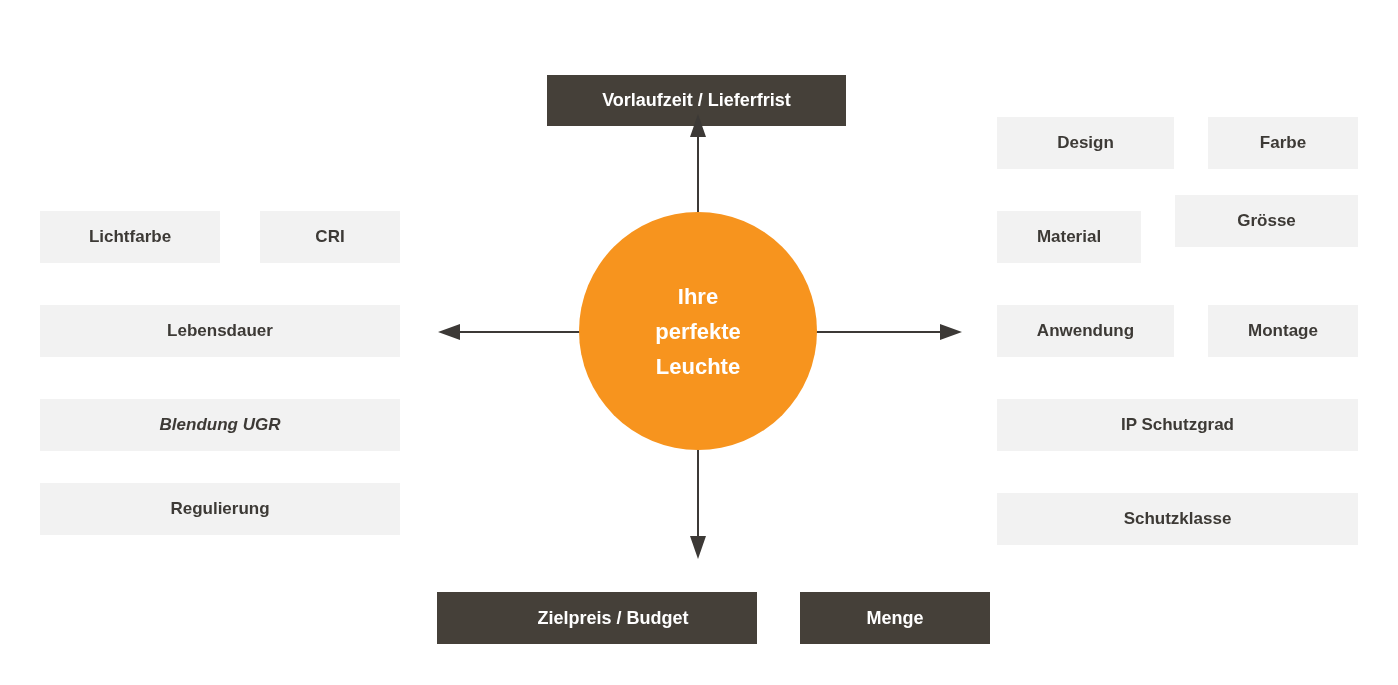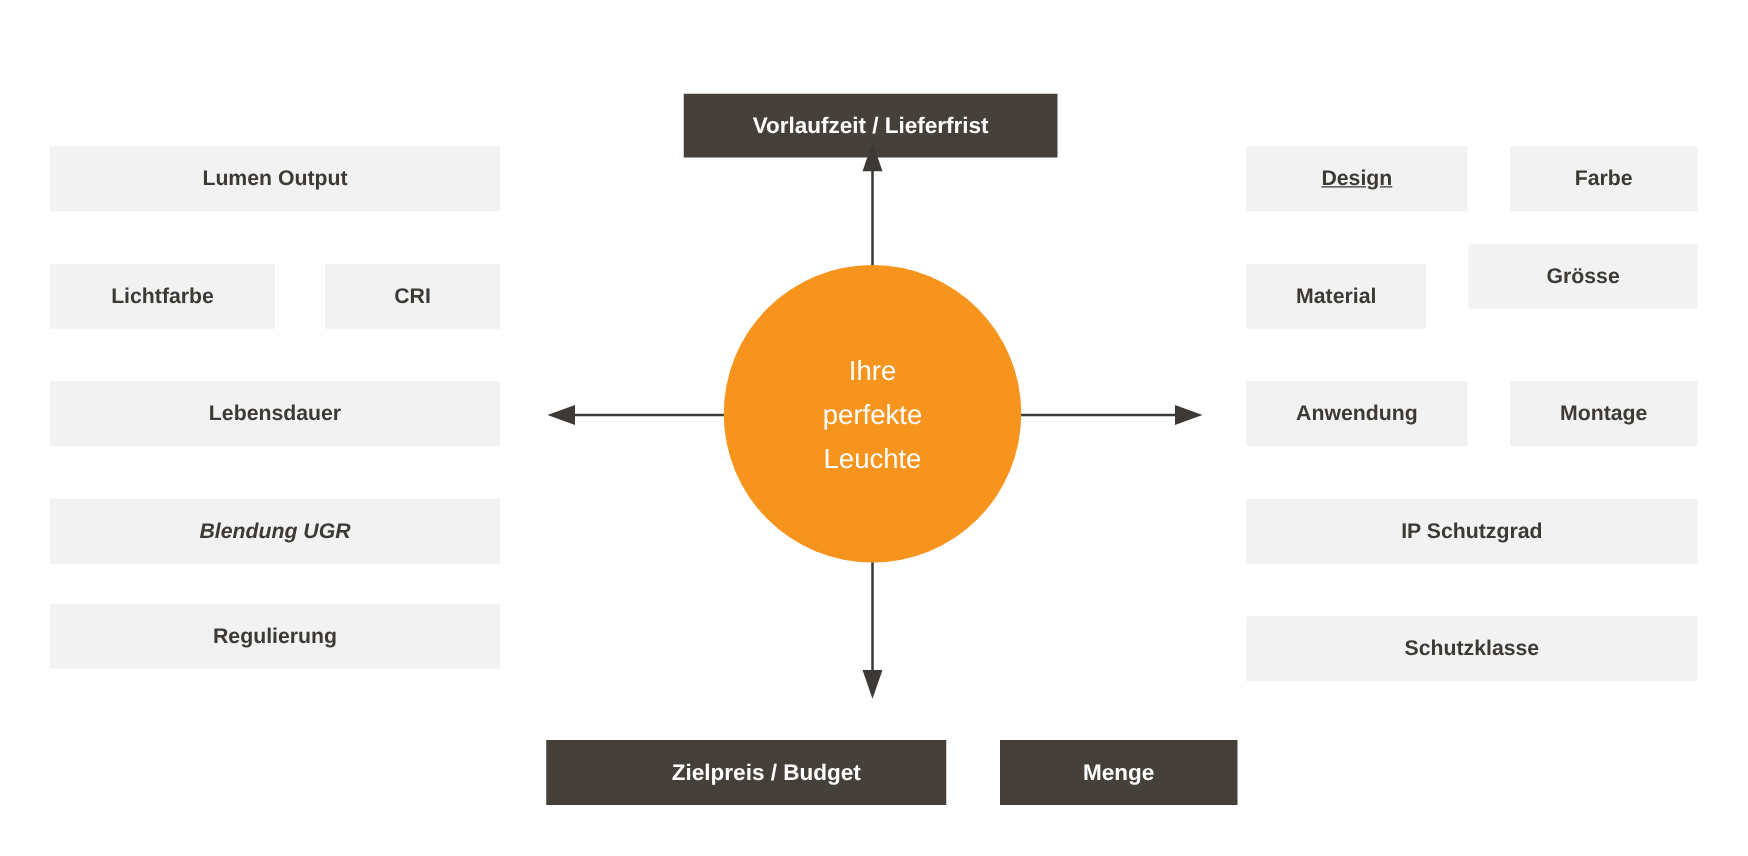--- a/index.html
+++ b/index.html
@@ -50,35 +50,35 @@
     position: absolute;
     left: 579px; top: 212px;
     width: 238px; height: 238px;
     border-radius: 50%;
     background: var(--circle-bg);
     color: var(--circle-text);
     display: flex;
     align-items: center;
     justify-content: center;
     text-align: center;
-    font-weight: 400;
+    font-weight: 700;
     font-size: 22px;
     line-height: 35px;
     white-space: pre-line;
     z-index: 2;
   }
   
   #box-top            { left: 547px; top: 36px;  width: 299px; height: 51px; margin-top: 39px; }
   #box-lumen-output   { left: 40px;  top: 117px; width: 360px; height: 52px; }
   #box-lichtfarbe     { left: 40px;  top: 211px; width: 180px; height: 52px; }
   #box-cri            { left: 260px; top: 211px; width: 140px; height: 52px; }
   #box-lebensdauer    { left: 40px;  top: 305px; width: 360px; height: 52px; }
   #box-blendung-ugr   { left: 40px;  top: 399px; width: 360px; height: 52px; font-style: italic; }
   #box-regulierung    { left: 40px;  top: 483px; width: 360px; height: 52px; }
-  #box-design         { left: 997px;  top: 117px; width: 177px; height: 52px; text-decoration: underline; }
+  #box-design         { left: 997px;  top: 117px; width: 177px; height: 52px; }
   #box-farbe          { left: 1208px; top: 117px; width: 150px; height: 52px; text-align: center; }
   #box-material       { left: 997px;  top: 211px; width: 144px; height: 52px; }
   #box-groesse        { left: 1175px; top: 195px; width: 183px; height: 52px; }
   #box-anwendung      { left: 997px;  top: 305px; width: 177px; height: 52px; }
   #box-montage        { left: 1208px; top: 305px; width: 150px; height: 52px; }
   #box-ip-schutzgrad  { left: 997px;  top: 399px; width: 361px; height: 52px; }
   #box-schutzklasse   { left: 997px;  top: 493px; width: 361px; height: 52px; }
   #box-zielpreis      { left: 437px; top: 592px; width: 320px; height: 52px; padding-left: 32px; }
   #box-menge          { left: 800px; top: 592px; width: 190px; height: 52px; }
 </style>
@@ -103,21 +103,20 @@
       <polygon points="698,559 690,536 706,536" fill="var(--arrow-color)"></polygon>
     </g>
   </svg>
 
   <div id="center-circle">Ihre
 perfekte
 Leuchte</div>
 
   <div class="box box-dark" id="box-top">Vorlaufzeit / Lieferfrist</div>
 
-  <div class="box box-light" id="box-lumen-output">Lumen Output</div>
   <div class="box box-light" id="box-lichtfarbe">Lichtfarbe</div>
   <div class="box box-light" id="box-cri">CRI</div>
   <div class="box box-light" id="box-lebensdauer">Lebensdauer</div>
   <div class="box box-light" id="box-blendung-ugr">Blendung UGR</div>
   <div class="box box-light" id="box-regulierung">Regulierung</div>
 
   <div class="box box-light" id="box-design">Design</div>
   <div class="box box-light" id="box-farbe">Farbe</div>
   <div class="box box-light" id="box-material">Material</div>
   <div class="box box-light" id="box-groesse">Grösse</div>

